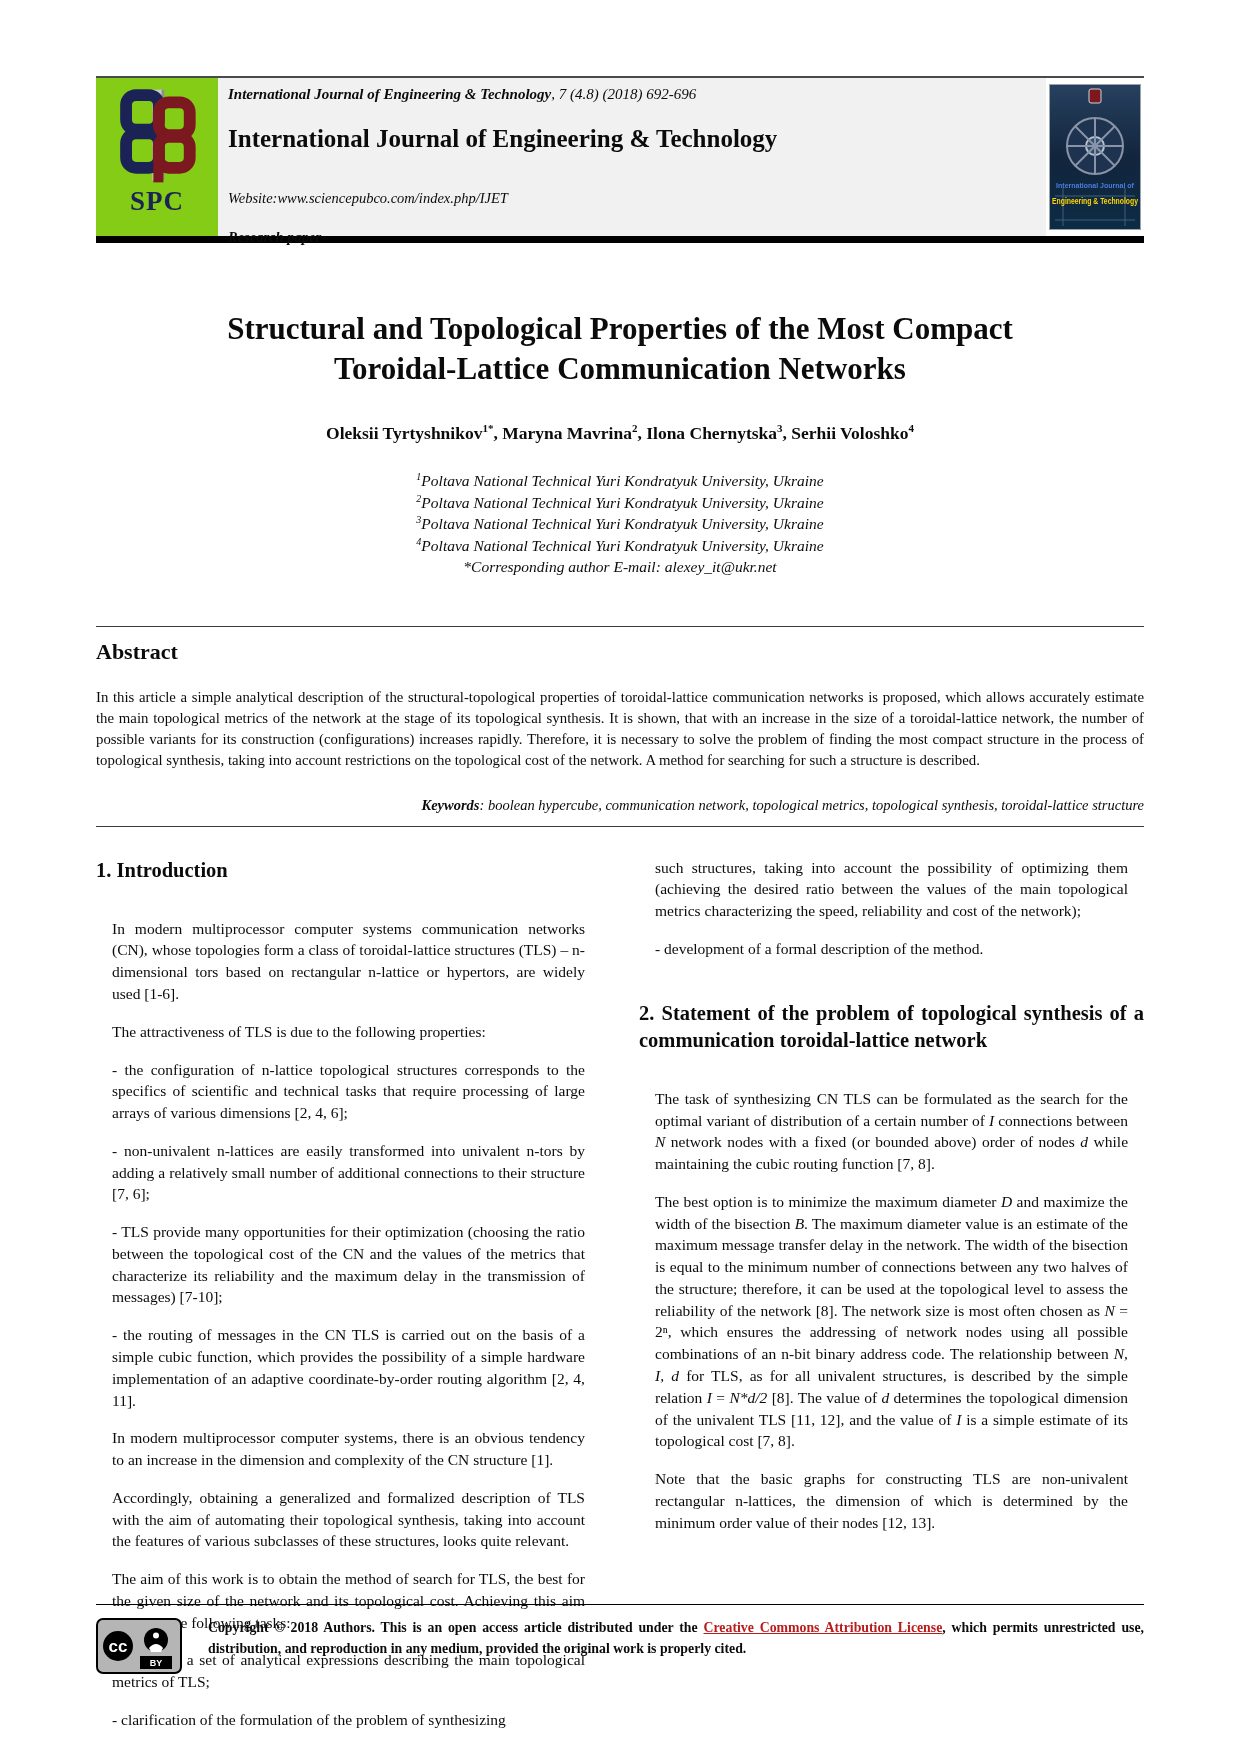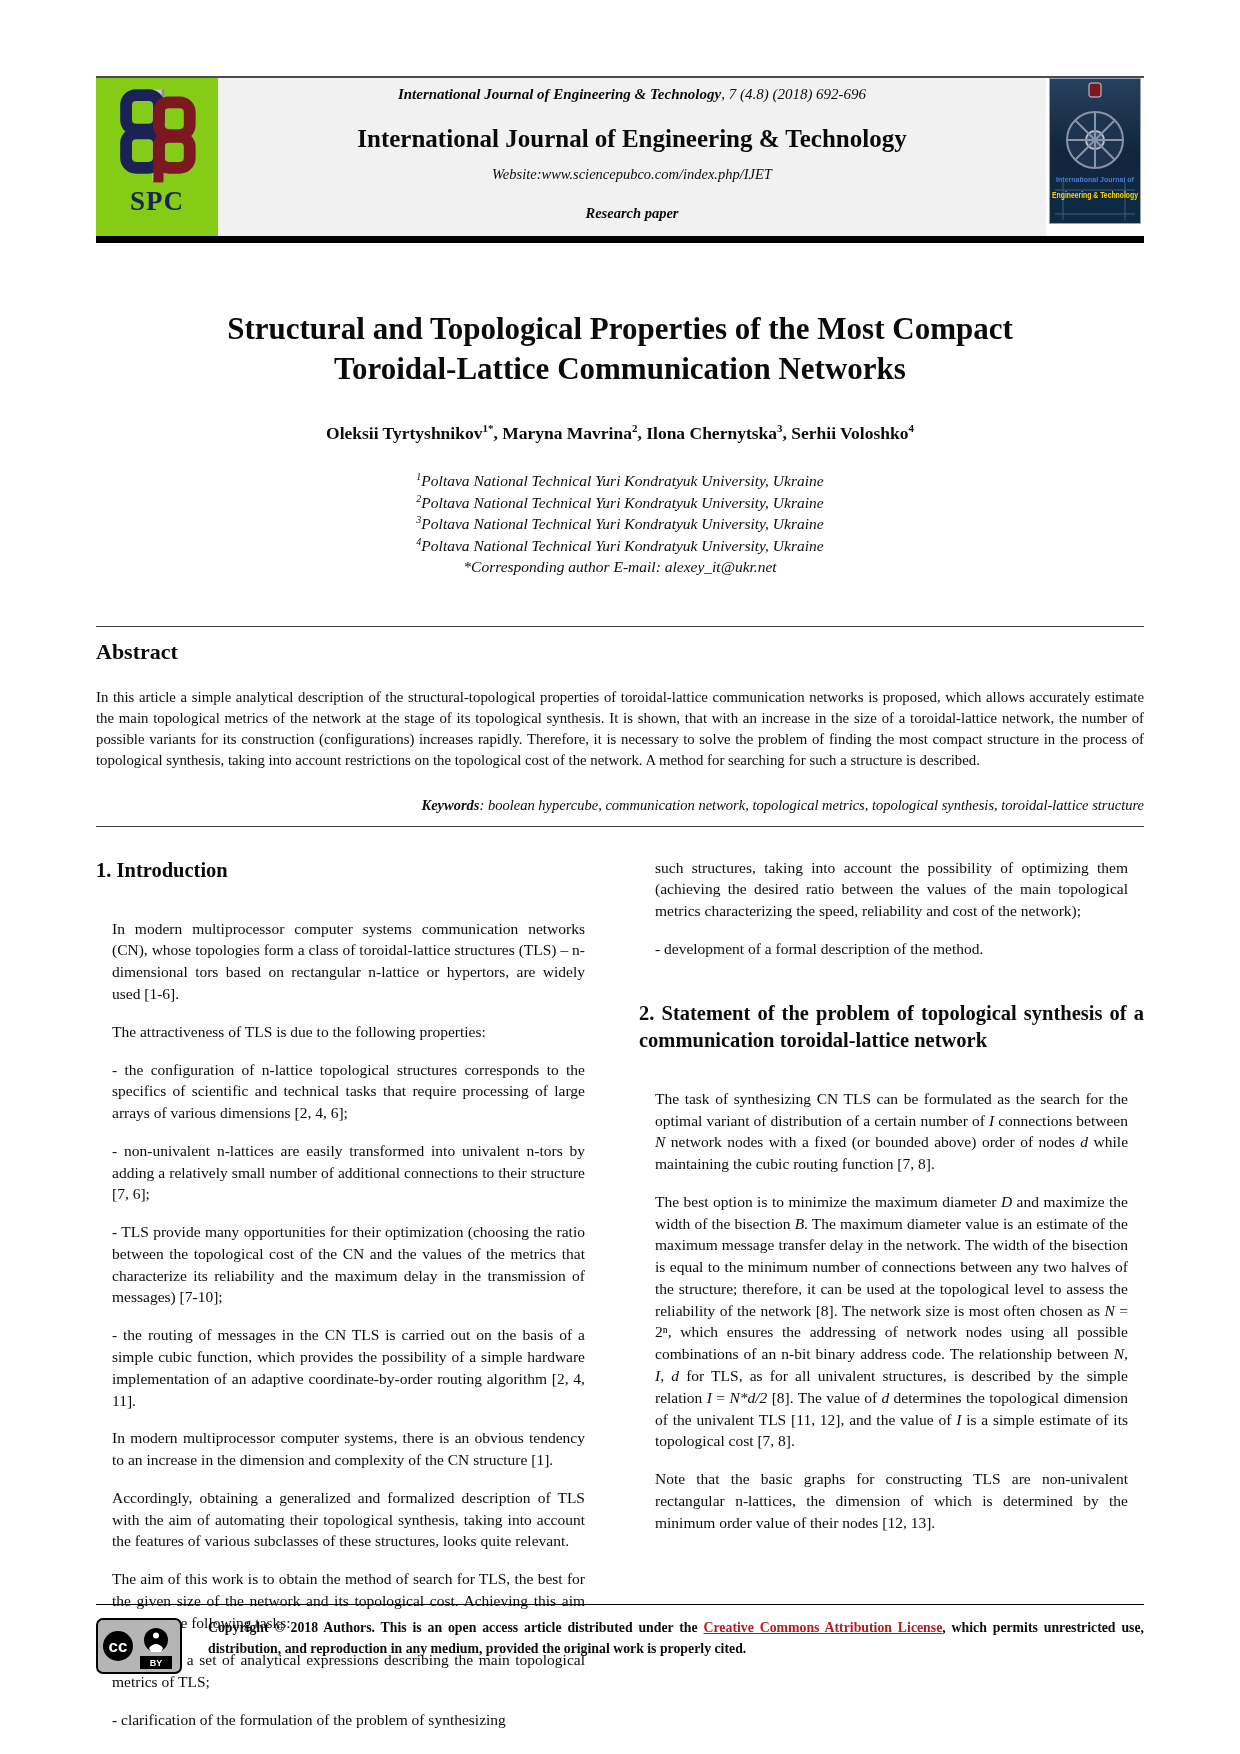--- a/index.html
+++ b/index.html
@@ -10,27 +10,27 @@
   .page{padding:76px 96px 0 96px;}
 
   
   .journal-header{
     display:flex;align-items:stretch;
     border-top:2px solid #4a4a4a;border-bottom:7px solid #000;
     height:158px;
   }
   .logo-cell{width:122px;background:#84cc16;display:flex;flex-direction:column;align-items:center;justify-content:flex-start;padding-top:8px;text-align:right;}
   .logo-text{font-weight:bold;font-size:27px;color:#1b2356;letter-spacing:1px;margin-top:2px;line-height:1;}
-  .header-center{flex:1;background:#f1f1f1;display:flex;flex-direction:column;align-items:center;text-align:center;padding:6px 10px 4px 10px;}
+  .header-center{flex:1;background:#f1f1f1;display:flex;flex-direction:column;align-items:flex-start;text-align:center;padding:6px 10px 4px 10px;}
   .citation{font-style:italic;font-size:15px;margin-top:2px;}
   .citation b{font-weight:bold;}
   .journal-title{font-size:25px;font-weight:bold;margin:22px 0 0 0;line-height:1.1;}
-  .website{font-style:italic;font-size:14.5px;margin-top:13px;}
+  .website{font-style:italic;font-size:14.5px;margin-top:37px;}
   .paper-type{font-weight:bold;font-style:italic;font-size:14.5px;margin-top:22px;}
-  .cover-cell{width:98px;background:#fff;display:flex;align-items:flex-start;justify-content:center;}
+  .cover-cell{width:98px;background:#fff;display:flex;align-items:flex-start;justify-content:center;padding-top:6px;}
 
   
   .article-title{
     text-align:center;font-size:31px;font-weight:bold;line-height:1.28;
     margin:66px 0 0 0;
   }
   .authors{
     text-align:center;font-size:17.5px;font-weight:bold;margin-top:34px;
   }
   .authors sup{font-size:11px;}

